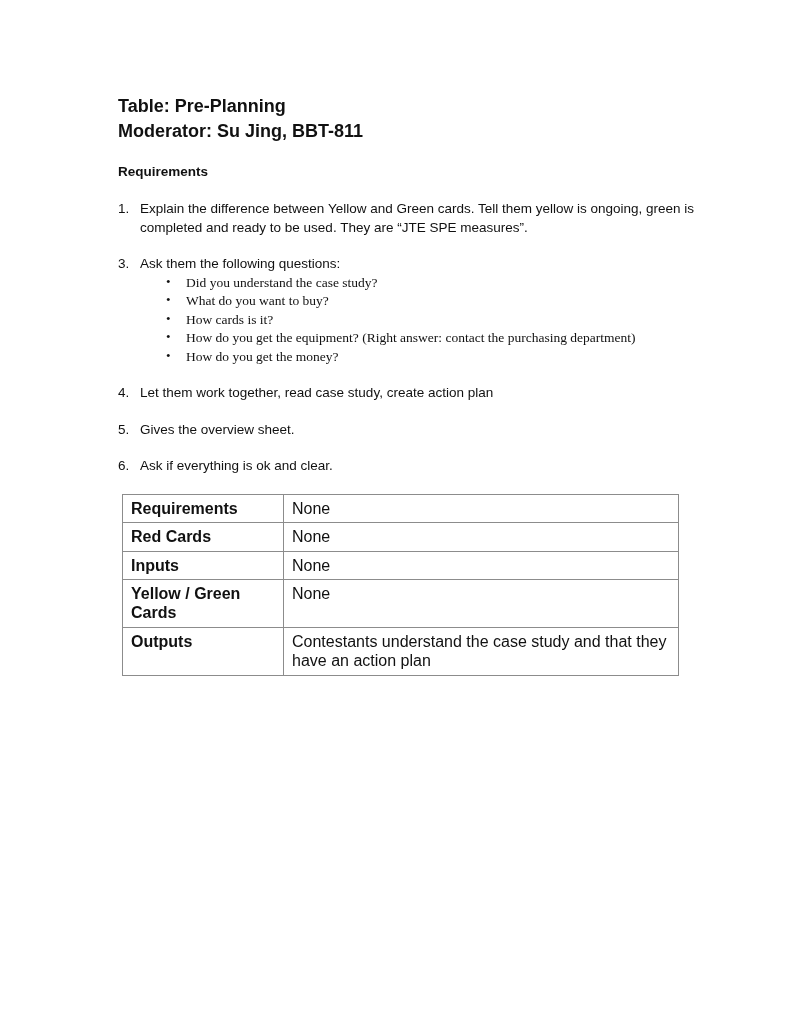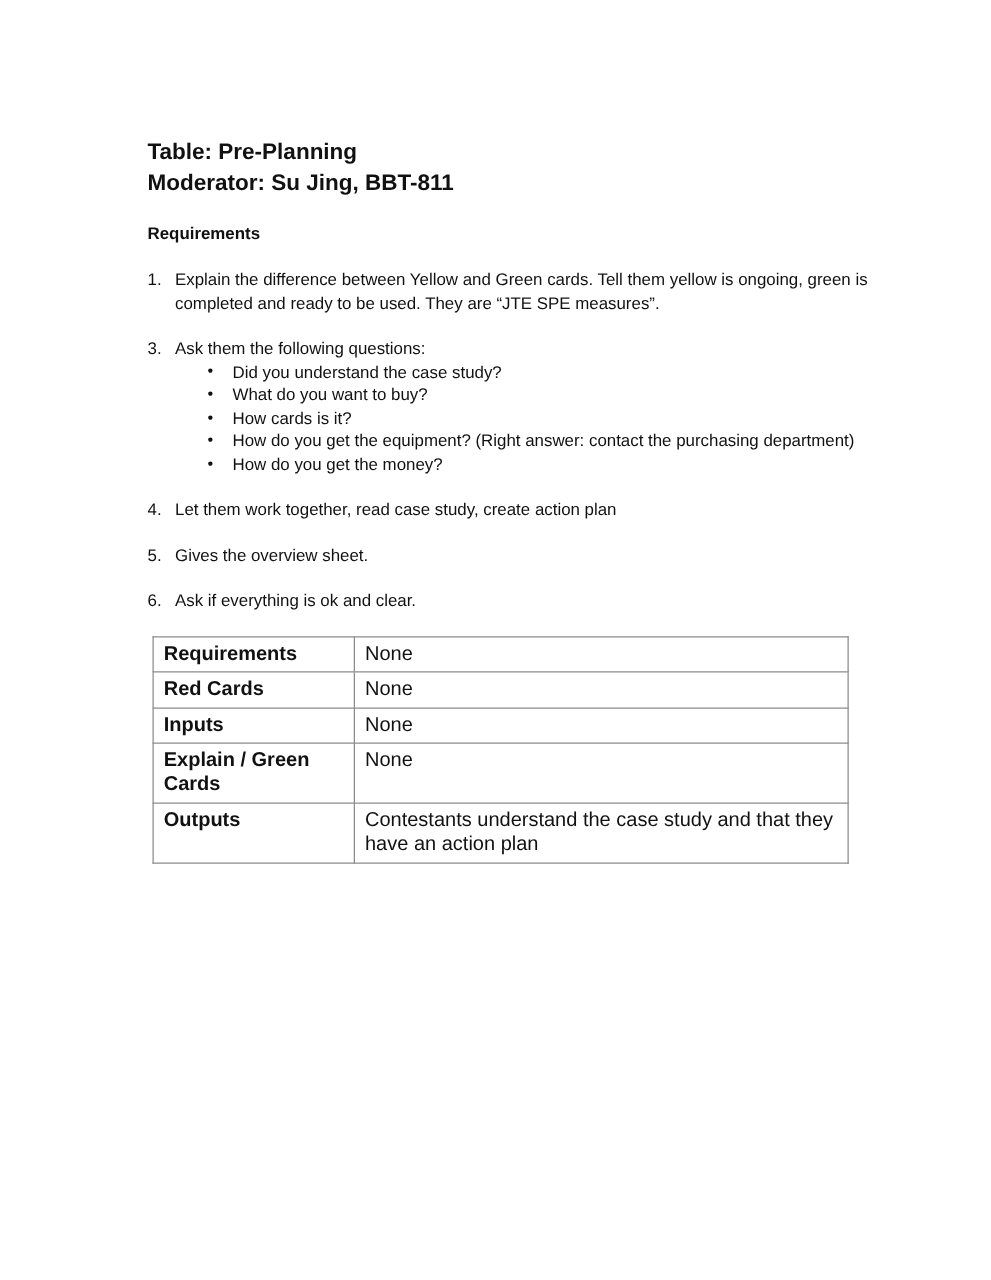--- a/index.html
+++ b/index.html
@@ -14,21 +14,20 @@
     background: var(--page-bg);
     font-family: "Liberation Sans", "DejaVu Sans", sans-serif;
     color: var(--text-color);
   }
   .page {
     width: 793px;
     height: 744px;
     padding: 94px 59px 0 118px;
     background: var(--page-bg);
     overflow: hidden;
-    margin-top: 15px;
   }
   .doc-title {
     font-size: 18px;
     font-weight: bold;
     line-height: 25px;
   }
   .doc-title .title-line { display: block; }
   .section-heading {
     margin-top: 19px;
     font-size: 13.5px;
@@ -46,20 +45,21 @@
     margin-bottom: 18px;
   }
   ol.instructions > li .num {
     display: inline-block;
     width: 22px;
     margin-left: -22px;
   }
   ul.bullets {
     list-style: none;
     padding-left: 46px;
+    font-family: Liberation Serif, serif;
   }
   ul.bullets > li {
     position: relative;
   }
   ul.bullets > li::before {
     content: "\2022";
     position: absolute;
     left: -20px;
     top: -1px;
     font-size: 13px;
@@ -121,21 +121,21 @@
         </tr>
         <tr>
           <td class="label-cell">Red Cards</td>
           <td class="value-cell">None</td>
         </tr>
         <tr>
           <td class="label-cell">Inputs</td>
           <td class="value-cell">None</td>
         </tr>
         <tr class="tall-row">
-          <td class="label-cell">Explain / Green Cards</td>
+          <td class="label-cell">Yellow / Green Cards</td>
           <td class="value-cell">None</td>
         </tr>
         <tr class="tall-row">
           <td class="label-cell">Outputs</td>
           <td class="value-cell">Contestants understand the case study and that they have an action plan</td>
         </tr>
       </tbody>
   </table>
 
 </div>

